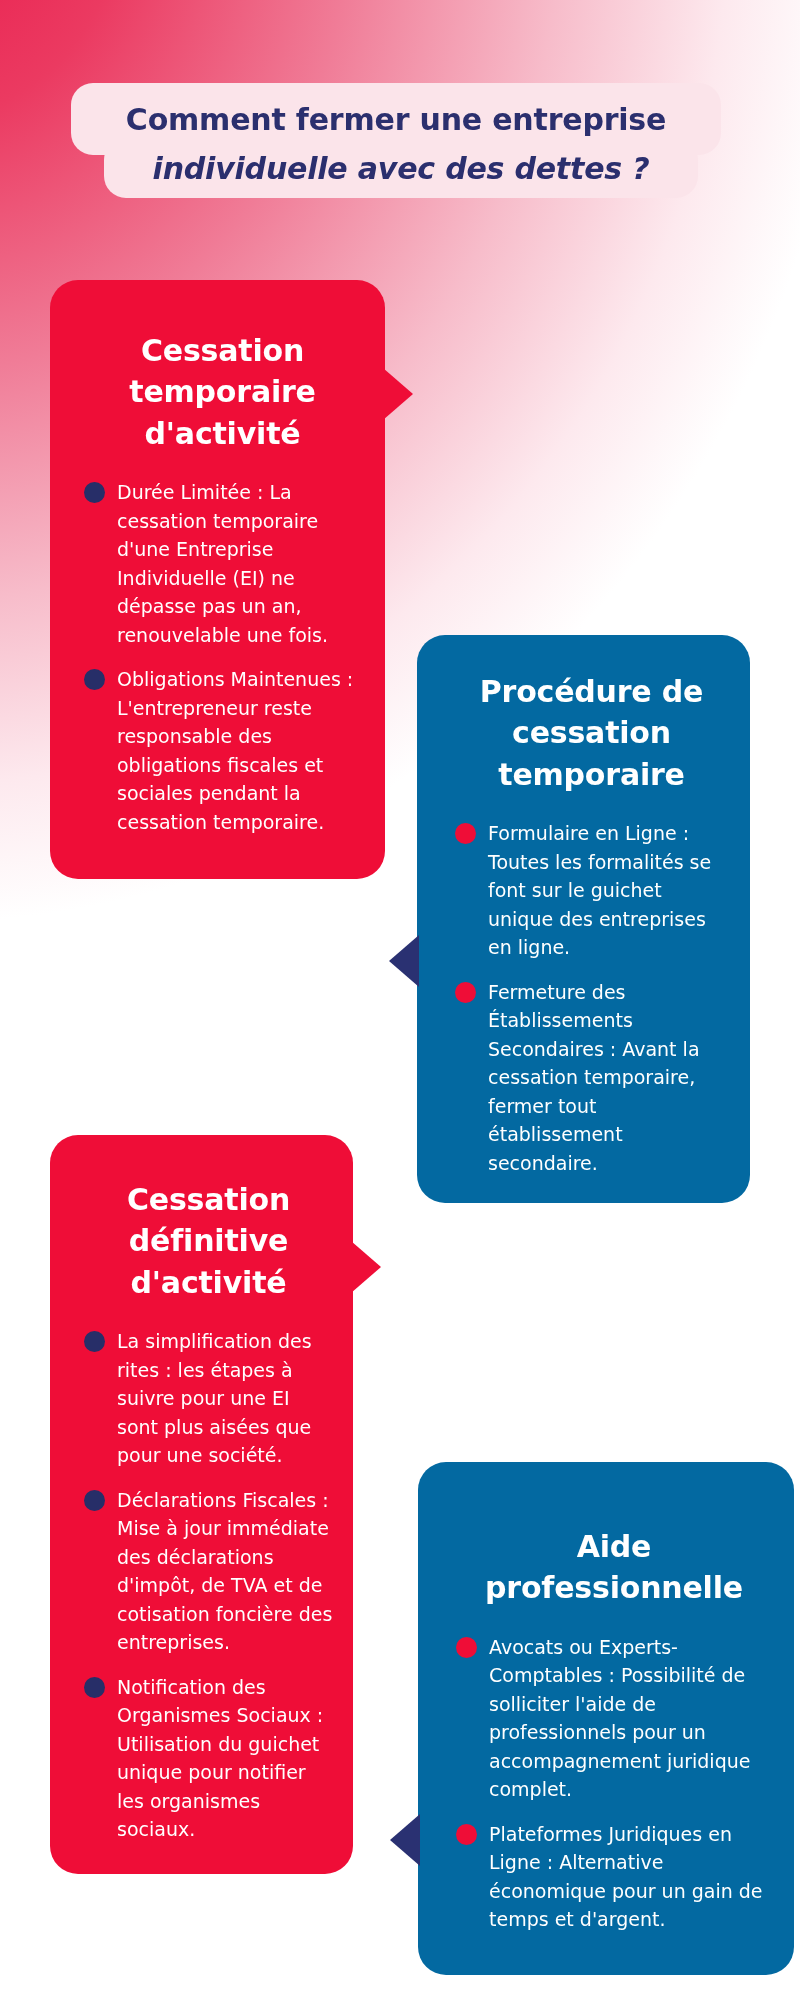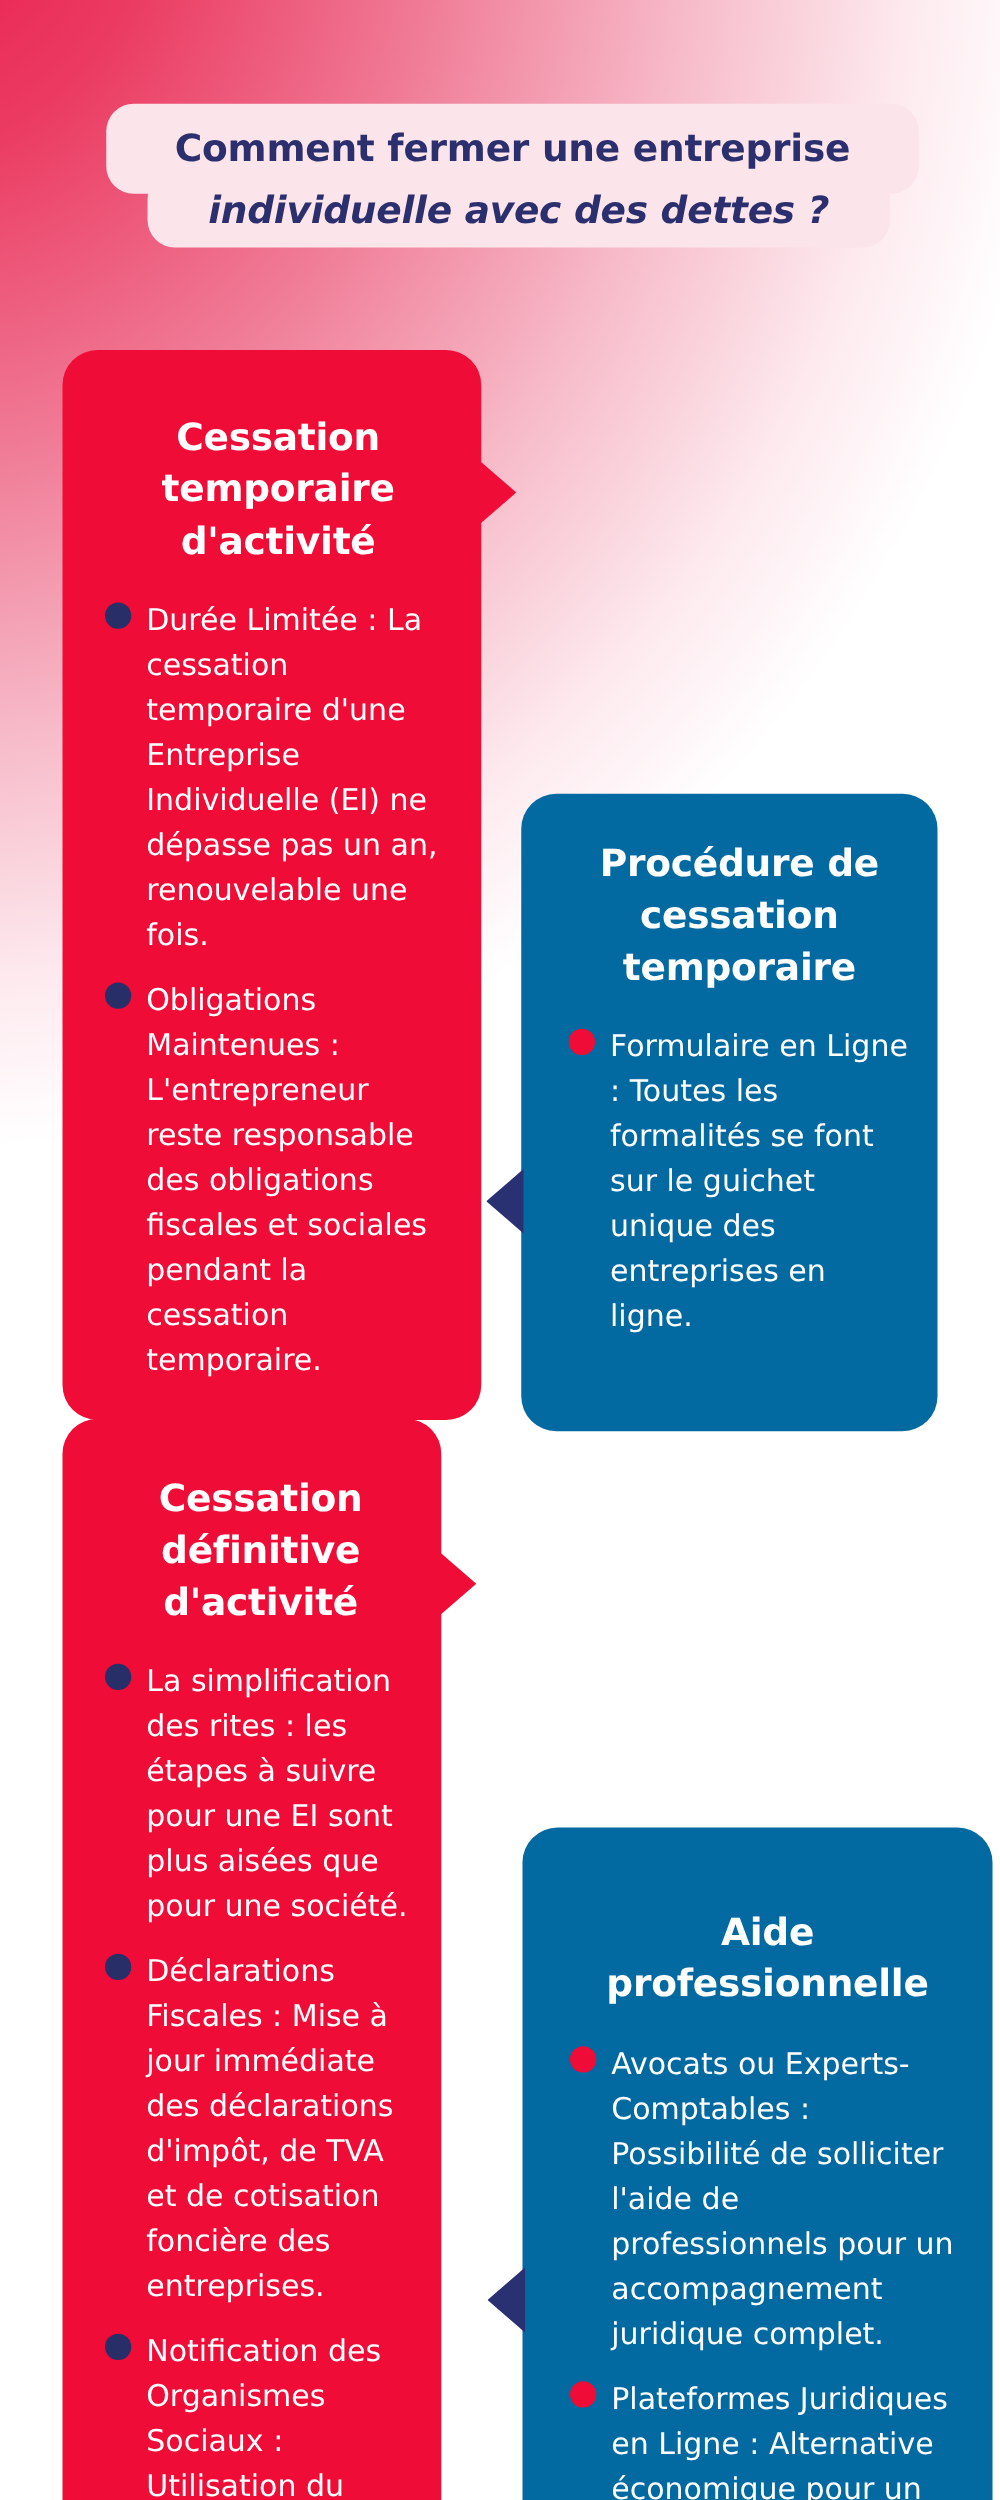--- a/index.html
+++ b/index.html
@@ -9,21 +9,21 @@
     position: relative;
     overflow: hidden;
     font-family: "DejaVu Sans", "Liberation Sans", sans-serif;
     background:
       radial-gradient(1050px 1150px at -70px -90px,
         #ea1c4c 0%, #eb3a61 18%, #f07c97 40%,
         #f7bcca 60%, #fde9ee 76%, #ffffff 88%) no-repeat #ffffff;
   }
 
   
-  .header { position: absolute; left: 85px; top: 83px; width: 650px; z-index: 2; }
+  .header { position: absolute; left: 71px; top: 83px; width: 650px; z-index: 2; }
   .header .line {
     background: #FBE4EA;
     border-radius: 22px;
     display: flex; align-items: center; justify-content: center;
     font-size: 30px; font-weight: bold; color: #2B2F6E;
     letter-spacing: -0.2px;
     white-space: nowrap;
   }
   .header .line1 { height: 72px; }
   .header .line2 { width: 594px; height: 60px; margin: -17px 0 0 33px; font-style: italic; }
@@ -45,21 +45,21 @@
     line-height: 1.38;
     margin: 0 0 24px 0;
     letter-spacing: -0.2px;
     text-align: center;
   }
 
   .bullet {
     display: flex;
     gap: 12px;
     margin-bottom: 16px;
-    font-size: 24px;
+    font-size: 19px;
     line-height: 1.5;
   }
   .bullet:last-child { margin-bottom: 0; }
   .dot {
     width: 21px; height: 21px;
     border-radius: 50%;
     flex: none;
     margin-top: 4px;
   }
   .card-red  .dot { background: #272E68; }
@@ -113,20 +113,24 @@
   </div>
 </div>
 
 <div id="card-2" class="card card-blue">
   <div class="tail tail-left"></div>
   <div class="card-title">Procédure de cessation temporaire</div>
   <div class="bullet">
     <span class="dot"></span>
     <span>Formulaire en Ligne : Toutes les formalités se font sur le guichet unique des entreprises en ligne.</span>
   </div>
+  <div class="bullet">
+    <span class="dot"></span>
+    <span>Fermeture des Établissements Secondaires : Avant la cessation temporaire, fermer tout établissement secondaire.</span>
+  </div>
 </div>
 
 <div id="card-3" class="card card-red">
   <div class="tail tail-right"></div>
   <div class="card-title">Cessation définitive d'activité</div>
   <div class="bullet">
     <span class="dot"></span>
     <span>La simplification des rites : les étapes à suivre pour une EI sont plus aisées que pour une société.</span>
   </div>
   <div class="bullet">

